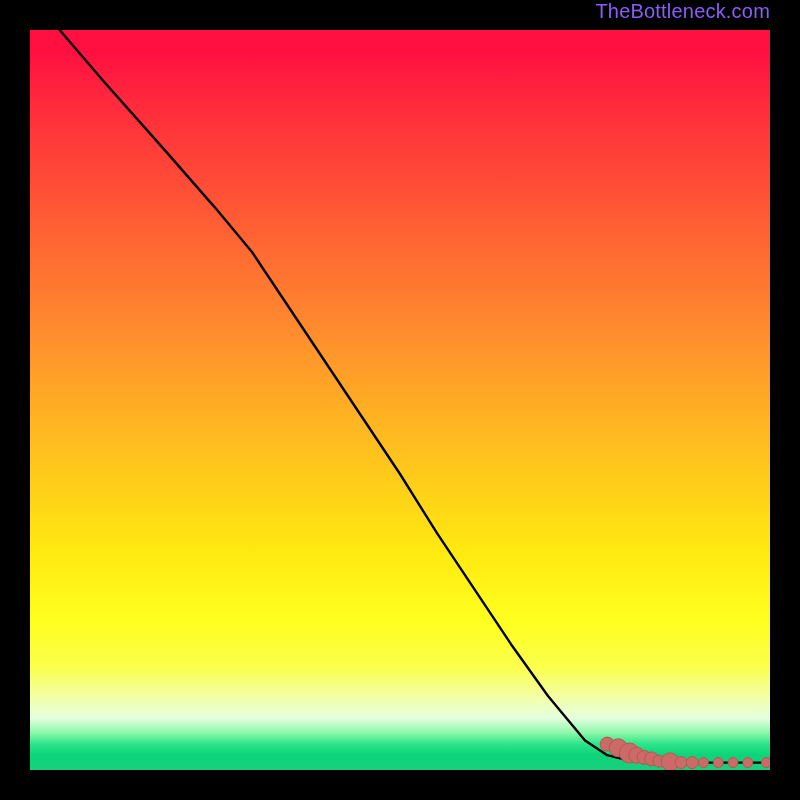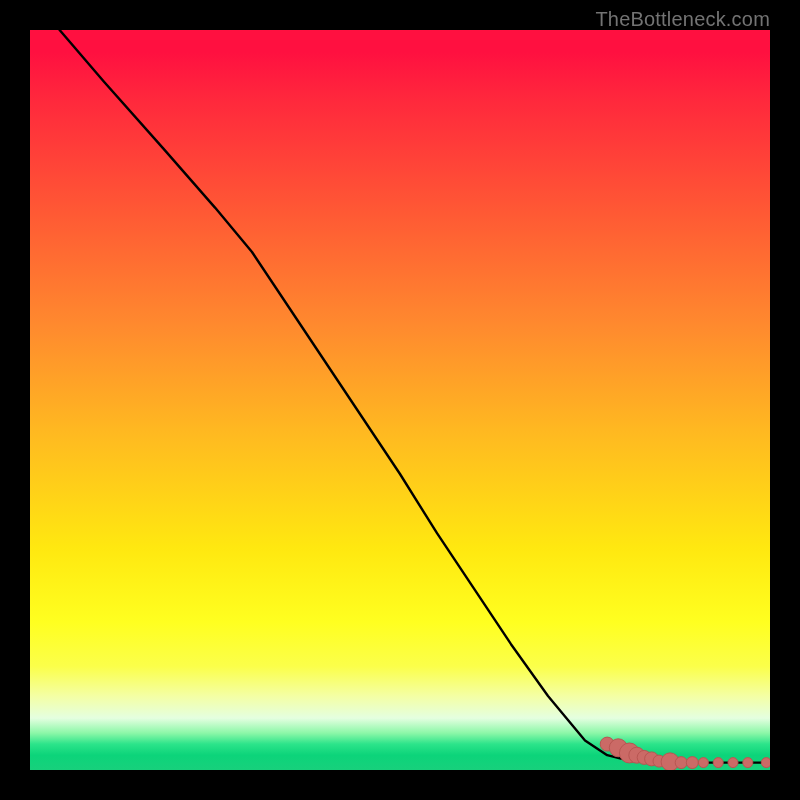--- a/index.html
+++ b/index.html
@@ -50,23 +50,23 @@
     );
   }
   svg.overlay {
     position: absolute;
     inset: 0;
     width: 740px;
     height: 740px;
   }
   .credit {
     position: absolute;
-    top: 8px;
+    top: 0;
     right: 30px;
-    color: #737373;
+    color: #8b5cf6;
     font-size: 20px;
     letter-spacing: 0.2px;
   }
 </style>
 </head>
 <body>
 
 <div class="frame">
   <div class="credit">TheBottleneck.com</div>
 

